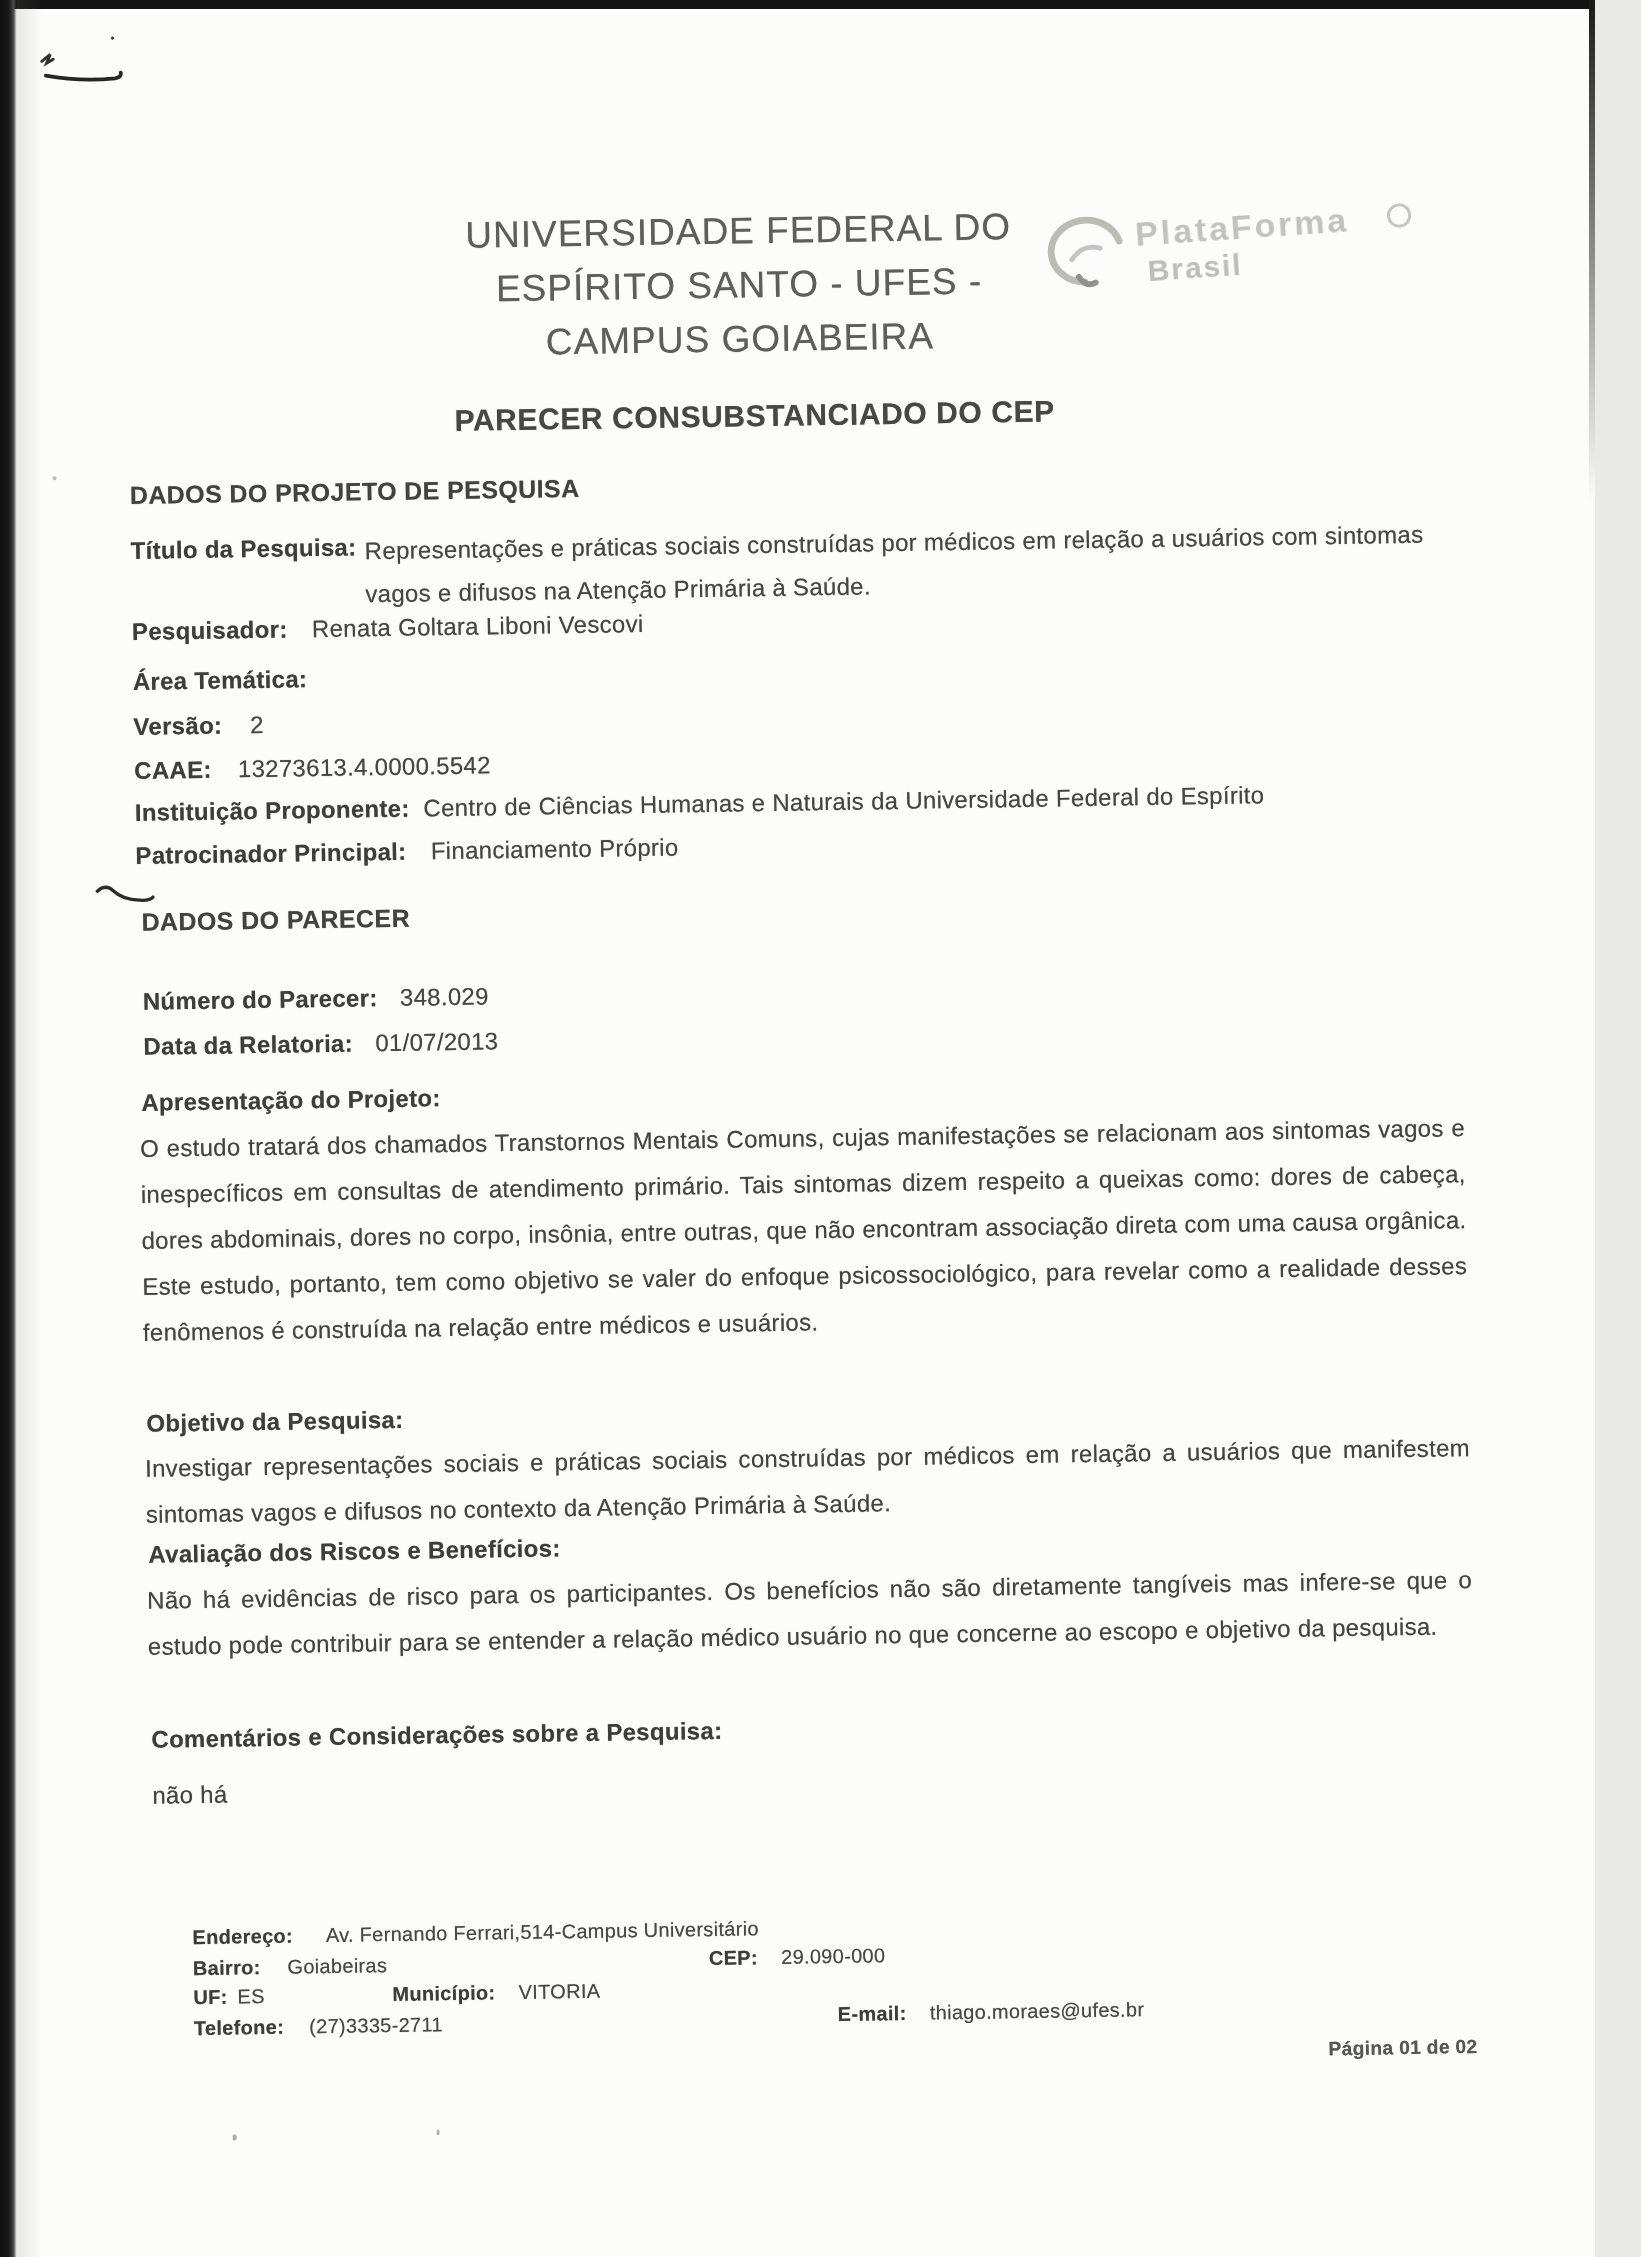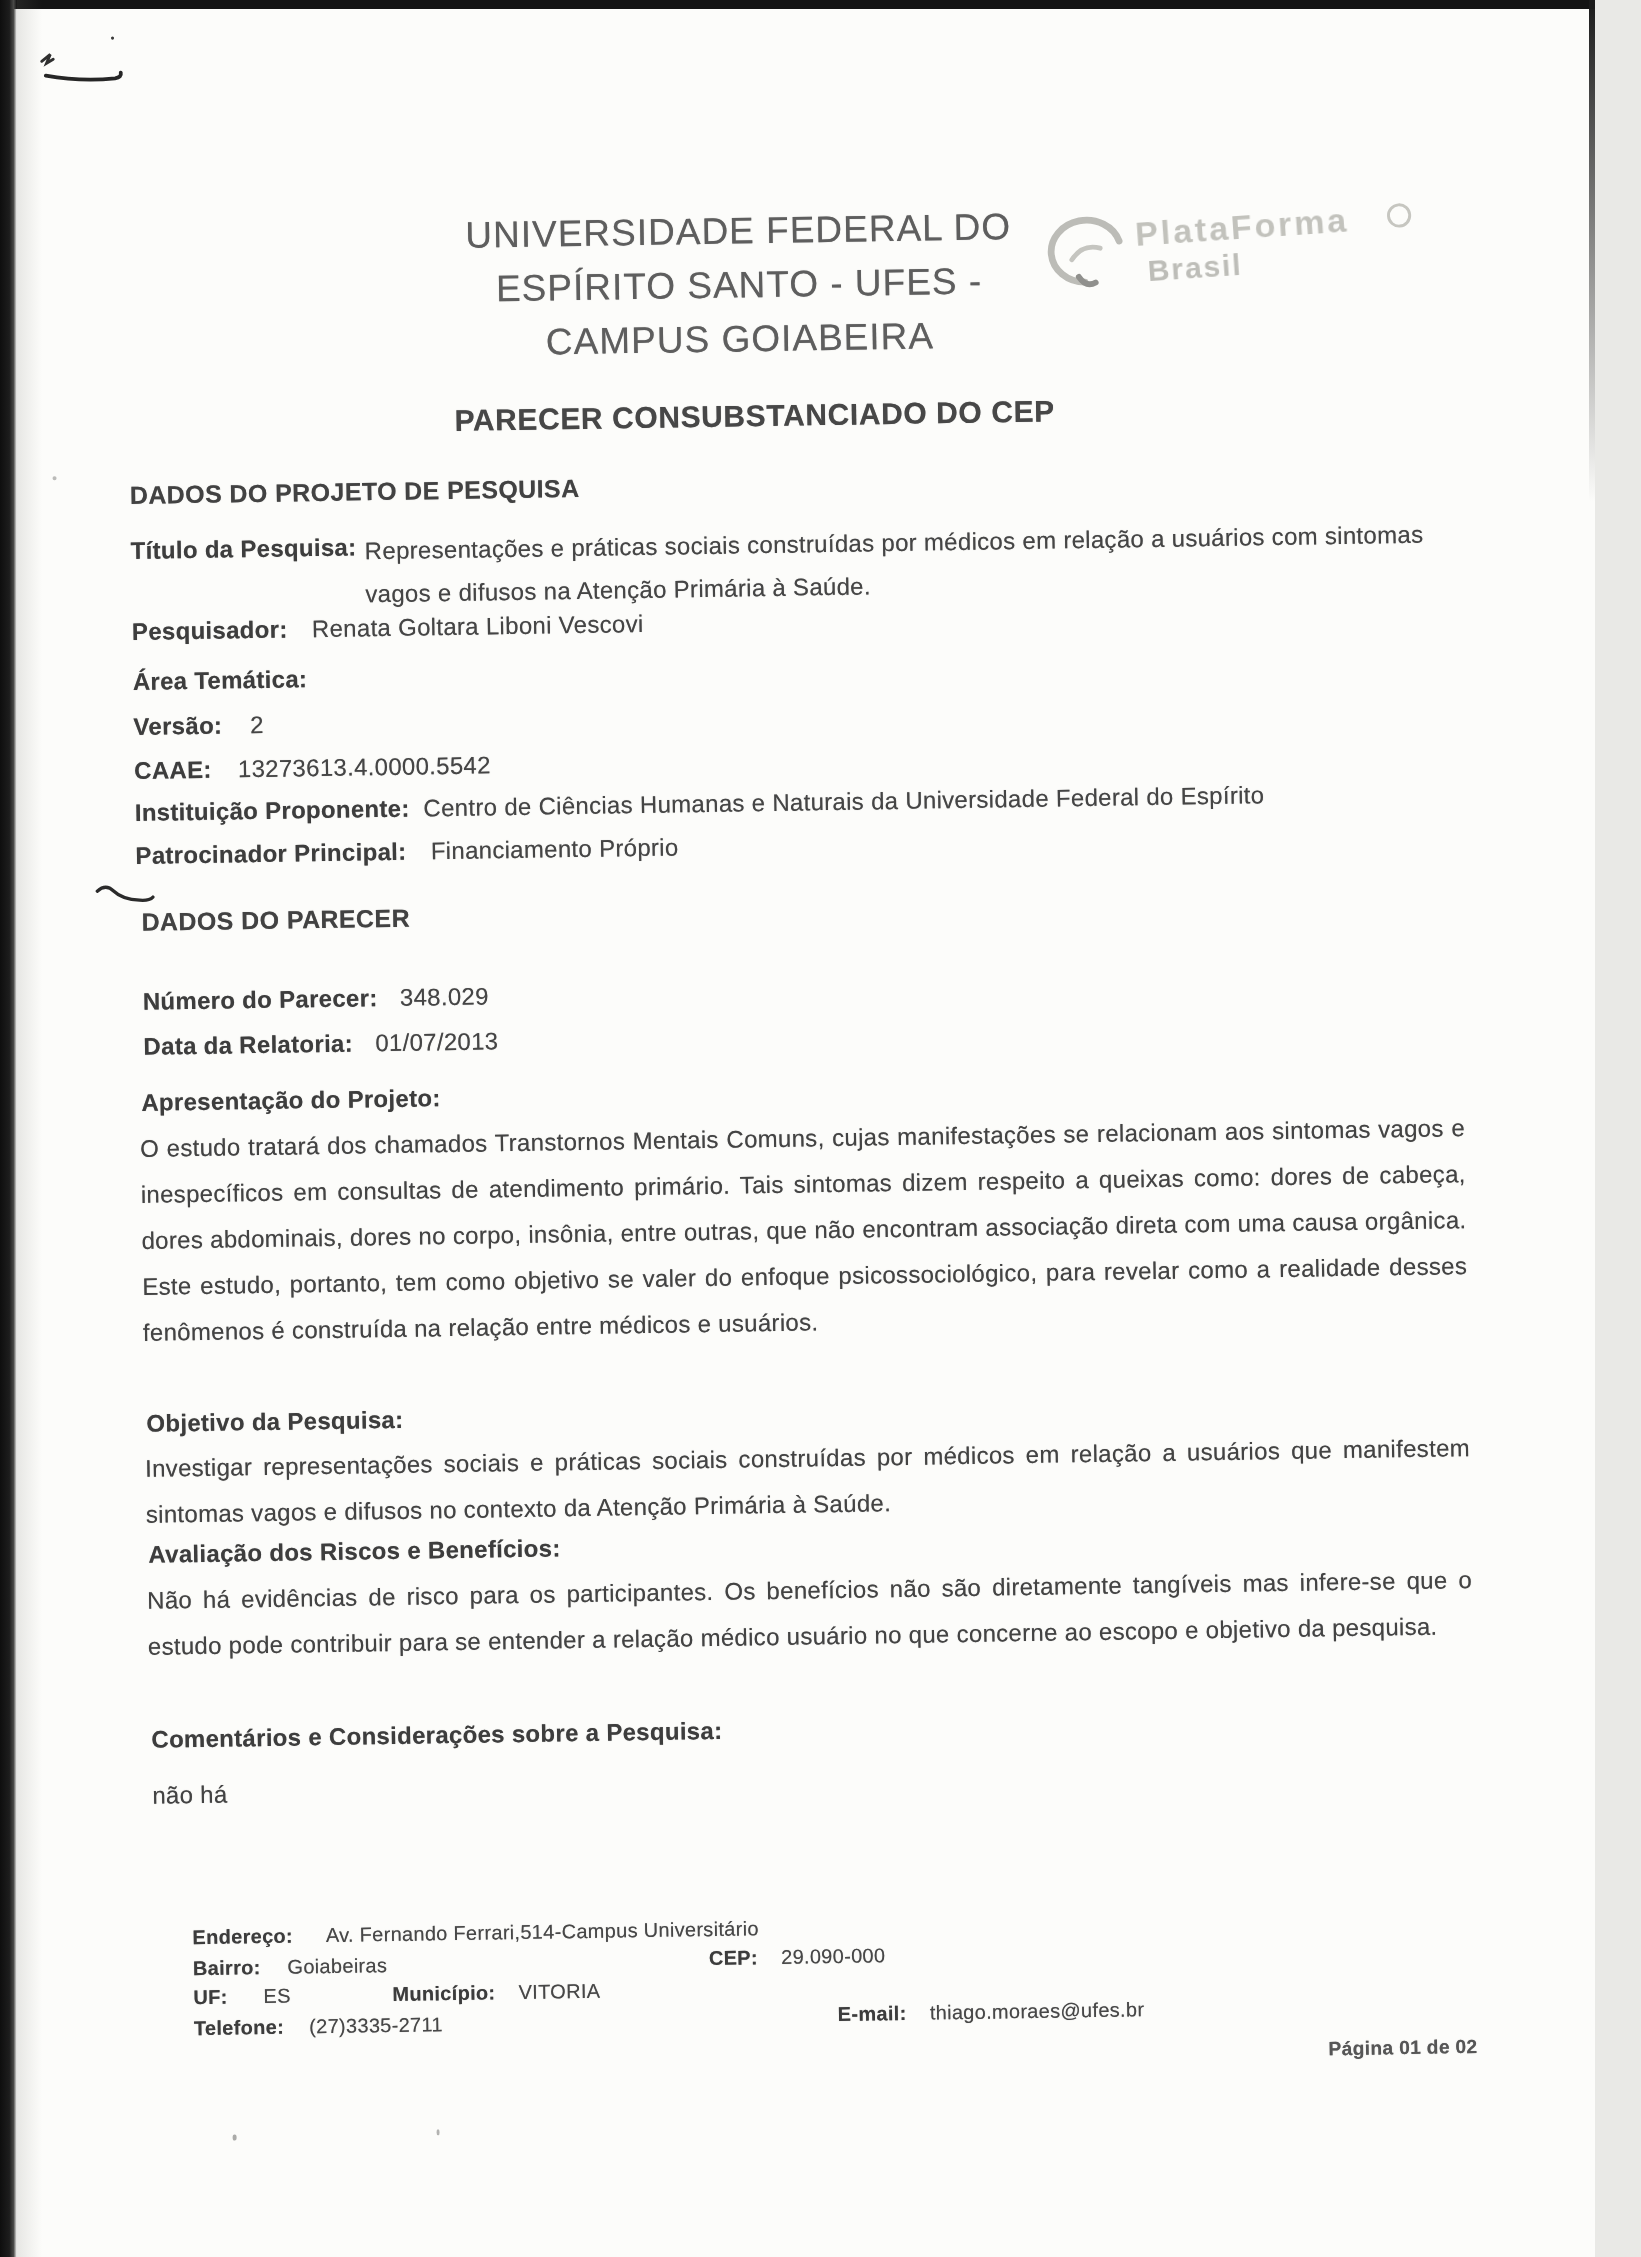--- a/index.html
+++ b/index.html
@@ -164,21 +164,21 @@
       <div class="txt foot" style="left:181px;top:1958px;">
         <span class="lbl">Bairro:</span>
         <span class="val" style="margin-left:21px;">Goiabeiras</span>
       </div>
       <div class="txt foot" style="left:697px;top:1956px;">
         <span class="lbl">CEP:</span>
         <span class="val" style="margin-left:17.4px;">29.090-000</span>
       </div>
       <div class="txt foot" style="left:181px;top:1987px;">
         <span class="lbl">UF:</span>
-        <span class="val" style="margin-left:30px;">ES</span>
+        <span class="val" style="margin-left:4px;">ES</span>
       </div>
       <div class="txt foot" style="left:380px;top:1987px;">
         <span class="lbl">Município:</span>
         <span class="val" style="margin-left:17.4px;">VITORIA</span>
       </div>
       <div class="txt foot" style="left:181px;top:2018px;">
         <span class="lbl">Telefone:</span>
         <span class="val" style="margin-left:19.3px;">(27)3335-2711</span>
       </div>
       <div class="txt foot" style="left:825px;top:2014px;">

